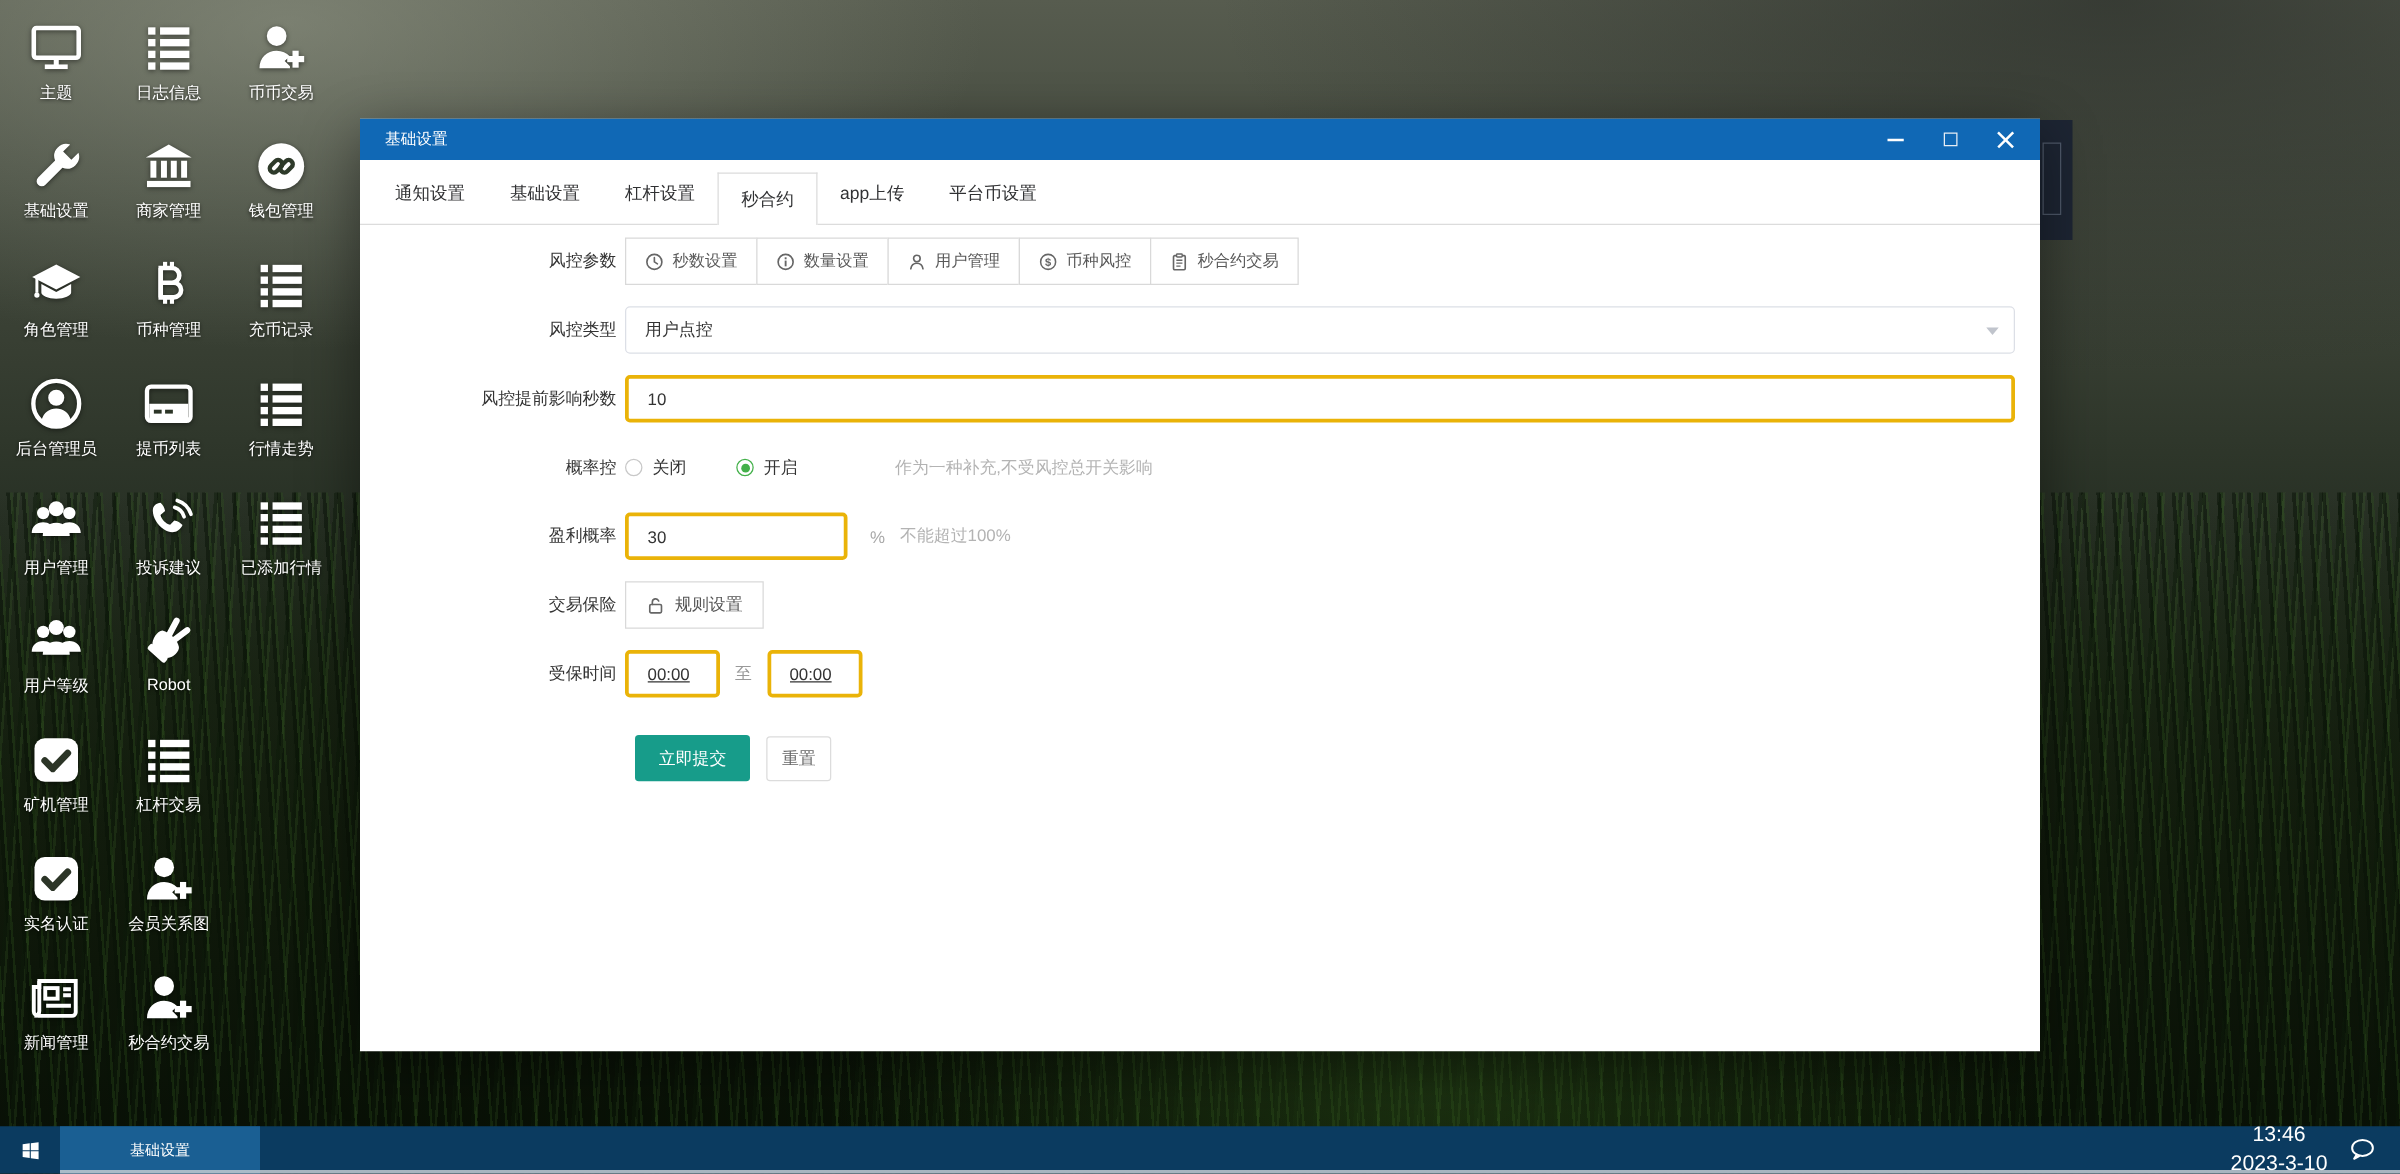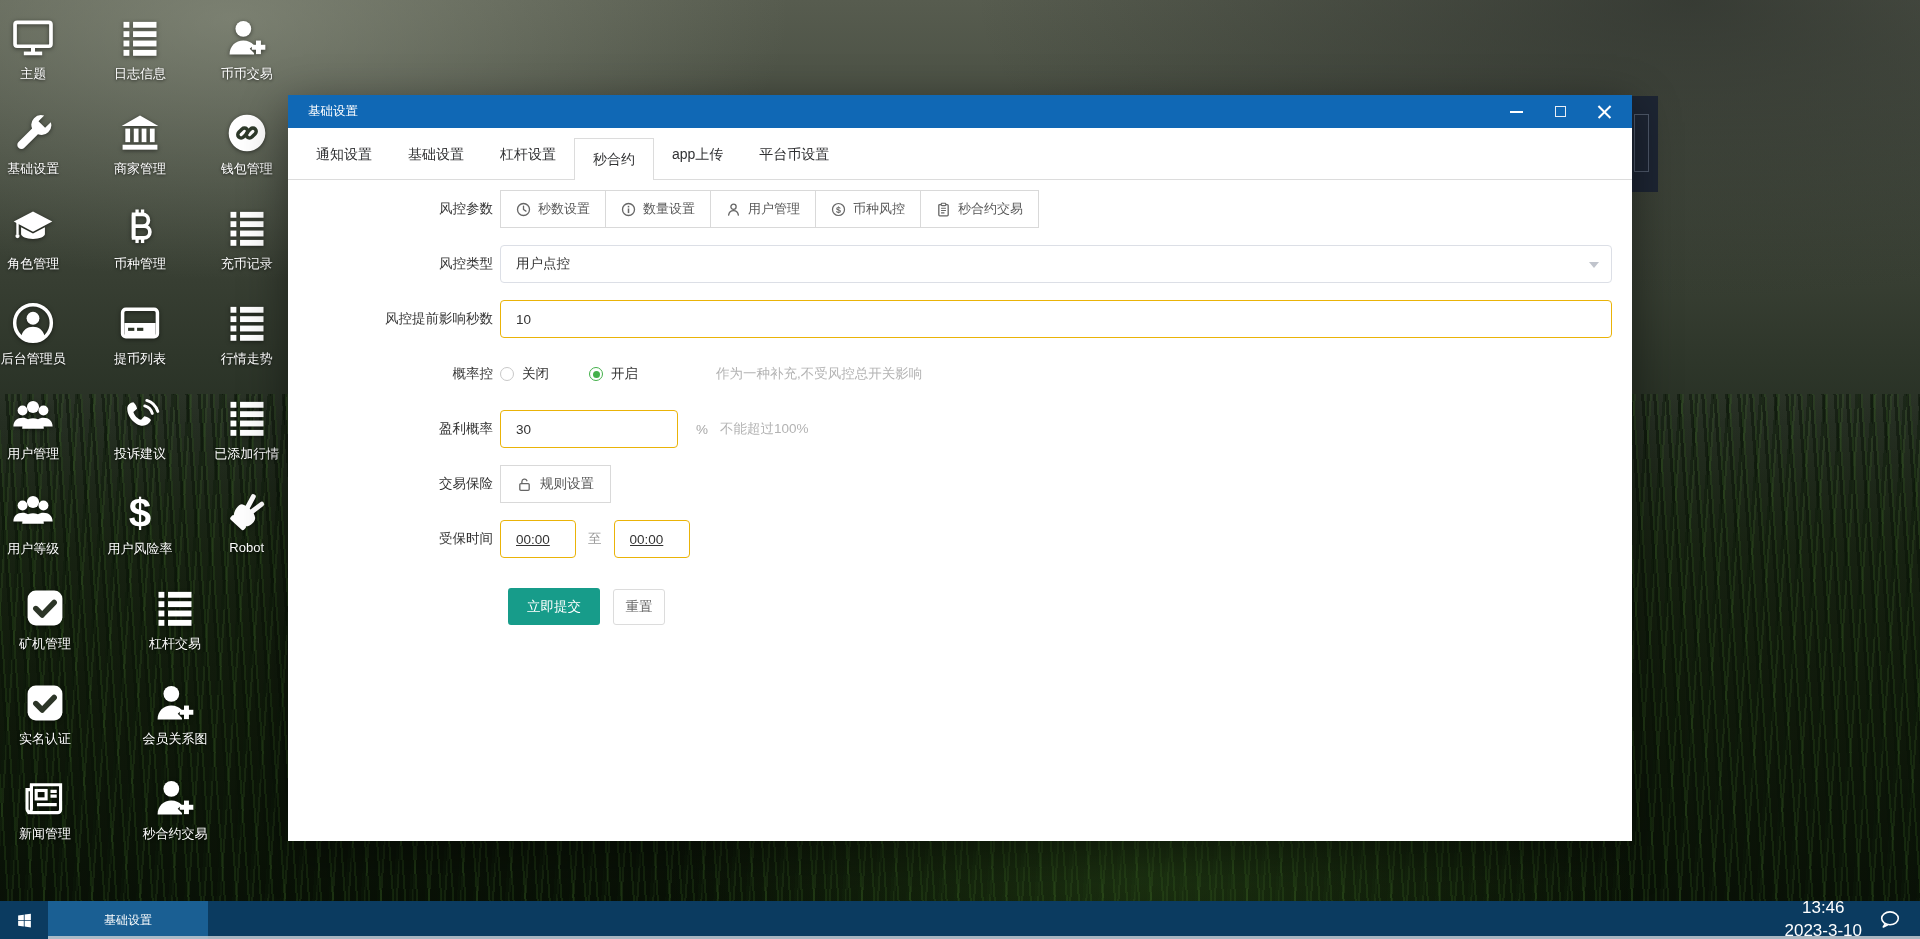--- a/index.html
+++ b/index.html
@@ -16,21 +16,21 @@
   .grass { position:absolute; left:0; right:0; bottom:0; height:58%;
     background:
       radial-gradient(700px 300px at 60% 88%, rgba(70,120,40,.30), rgba(0,0,0,0) 70%),
       repeating-linear-gradient(86deg, rgba(8,18,6,0) 0 7px, rgba(8,18,6,.50) 7px 10px, rgba(46,84,28,.30) 10px 12px),
       repeating-linear-gradient(94deg, rgba(10,22,8,0) 0 11px, rgba(12,26,9,.45) 11px 14px, rgba(64,104,42,.22) 14px 16px),
       linear-gradient(180deg, rgba(20,30,15,0) 0%, rgba(13,22,9,.75) 55%, rgba(7,14,5,.95) 100%);
   }
 
   
   .desktop { position:absolute; left:0; top:10px; width:280px; }
-  .drow { display:flex; height:95px;gap:40px; }
+  .drow { display:flex; height:95px; }
   .ditem { width:90px; display:flex; flex-direction:column; align-items:center; padding-top:6px; cursor:default; }
   .dsvg { width:44px; height:44px; flex:none; filter:drop-shadow(0 1px 2px rgba(0,0,0,.5)); }
   .dlabel { margin-top:5px; font-size:13px; color:#fff; text-shadow:0 1px 3px rgba(0,0,0,.75); white-space:nowrap; }
 
   
   .bg-window { position:absolute; left:1632px; top:96px; width:26px; height:96px; background:#1d2533; }
   .bg-window .ghost { position:absolute; left:2px; top:18px; width:15px; height:58px; border:1px solid rgba(140,150,170,.45); }
 
   
   .modal { position:absolute; left:288px; top:95px; width:1344px; height:746px; background:#fff; box-shadow:0 12px 44px rgba(0,0,0,.45); }
@@ -60,21 +60,21 @@
   .btn-group { display:inline-flex; }
   .gbtn { height:38px; display:inline-flex; align-items:center; gap:7px; padding:0 15px; background:#fff;
           border:1px solid #d9d9d9; font-size:13px; color:#595959; margin-left:-1px; cursor:pointer; font-family:inherit; }
   .btn-group .gbtn:first-child { margin-left:0; }
   .bicon { width:15px; height:15px; flex:none; }
 
   .select { width:1112px; height:38px; border:1px solid #dcdfe6; border-radius:4px; position:relative;
             display:flex; align-items:center; padding:0 30px 0 15px; font-size:13.5px; color:#333; background:#fff; cursor:pointer; }
   .caret { position:absolute; right:12px; top:16px; width:0; height:0; border:5.5px solid transparent; border-top:6.5px solid #c0c4cc; border-bottom:none; }
 
-  .finput { height:38px; border:1px solid #eab308; border-radius:4px; padding:0 15px; font-size:13.5px; color:#333;
+  .finput { height:38px; border:3px solid #eab308; border-radius:4px; padding:0 15px; font-size:13.5px; color:#333;
             background:#fff; outline:none; font-family:inherit; }
   .finput.wide { width:1112px; }
   .finput.med  { width:178px; }
   .finput.sm   { width:76px;text-decoration:underline; }
 
   .radio { width:14px; height:14px; border-radius:50%; border:1px solid #c8c8c8; background:#fff; display:inline-block; position:relative; flex:none; cursor:pointer; }
   .radio.checked { border-color:#43b04a; }
   .radio.checked::after { content:""; position:absolute; left:3px; top:3px; width:7px; height:7px; border-radius:50%; background:#43b04a; }
   .rlabel { font-size:13.5px; color:#333; margin-left:8px; }
   .gap40 { margin-left:40px; }
@@ -367,26 +367,20 @@
         </svg>
         <span class="dlabel">已添加行情</span>
       </div>
   </div>
   <div class="drow">
     <div class="ditem">
         <svg class="dsvg">
           <use href="#i-users"></use>
         </svg>
         <span class="dlabel">用户等级</span>
-      </div>
-    <div class="ditem">
-        <svg class="dsvg">
-          <use href="#i-dollar"></use>
-        </svg>
-        <span class="dlabel">用户风险率</span>
       </div>
     <div class="ditem">
         <svg class="dsvg">
           <use href="#i-hand"></use>
         </svg>
         <span class="dlabel">Robot</span>
       </div>
   </div>
   <div class="drow">
     <div class="ditem">

